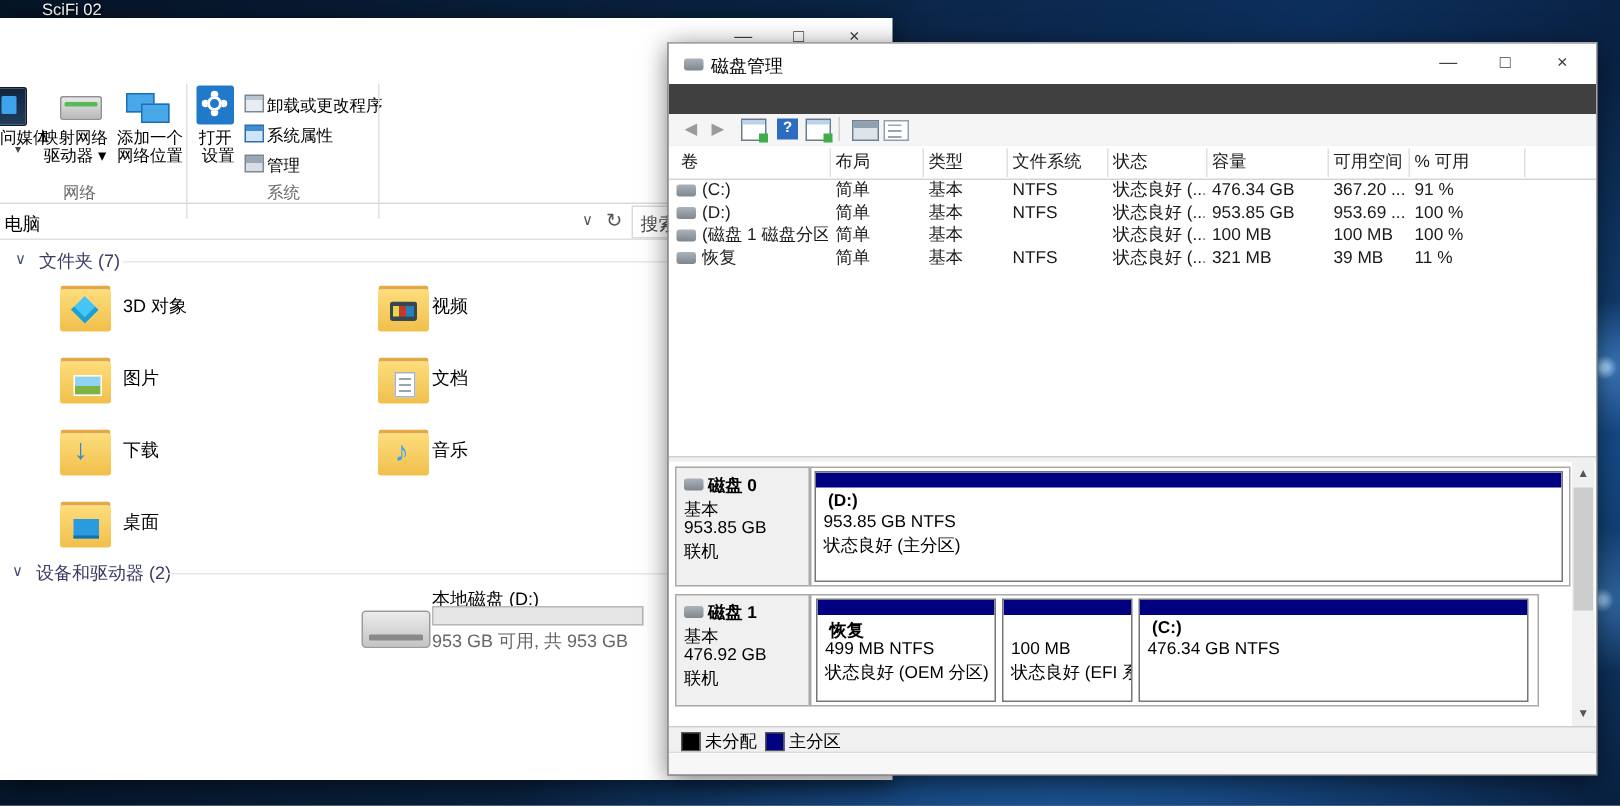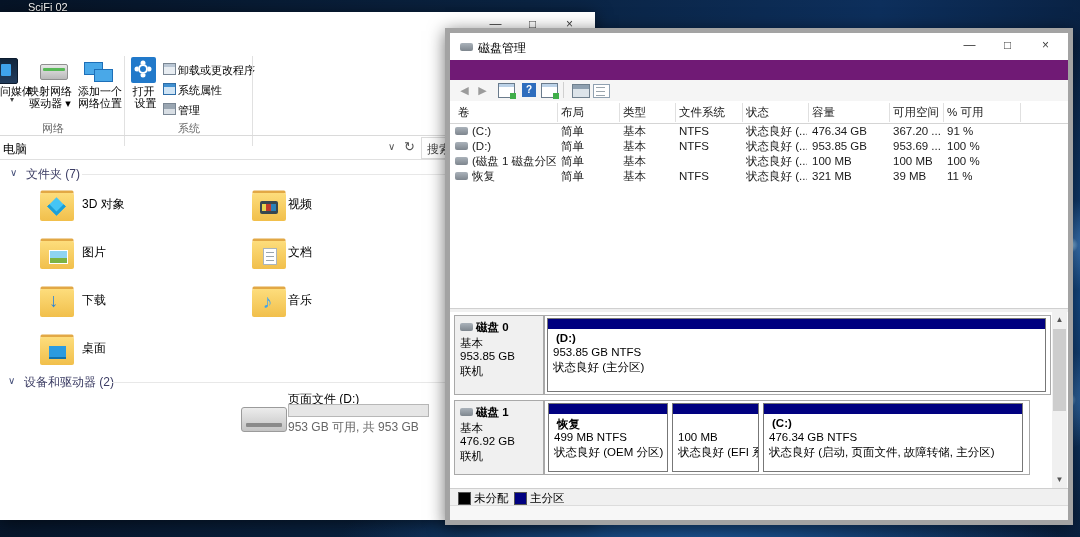--- a/index.html
+++ b/index.html
@@ -45,21 +45,21 @@
   .glyphmus{position:absolute;left:11px;top:2px;font-size:19px;color:#3fa3ec}
   .glyphdesk{position:absolute;left:9px;top:9px;width:17px;height:11px;background:#2b9be0;border-bottom:2px solid #1272ab}
   
   .hdd{background:linear-gradient(180deg,#ececec,#c4c4c4);border:1px solid #9b9b9b;border-radius:3px}
   .hdd i{position:absolute;left:4px;bottom:4px;right:4px;height:4px;background:#8a8a8a;border-radius:1px}
   .winflag{display:grid;grid-template-columns:7px 7px;grid-template-rows:6px 6px;gap:1px;transform:skewY(-6deg)}
   .winflag b{background:#29b6f6}
   .bar{background:#e6e6e6;border:1px solid #b7b7b7}
   .bar i{display:block;height:100%;background:#26a0da}
   
-  .dm-border{border:5px solid #a3a3a3;background:#701a75}
+  .dm-border{border:1px solid #a3a3a3;background:#404040}
   .menuitem{font-size:12px;color:#1a1a1a;padding:1px 4px}
   .tbtn{width:17px;height:16px;text-align:center}
   .tb-arrow{font-size:11px;color:#9b9b9b;line-height:16px}
   .tb-table{width:15px;height:13px;border:1px solid #6a7b8c;background:#fff;position:relative}
   .tb-table i{position:absolute;left:0;top:0;right:0;height:3px;background:#bcd2e8}
   .tb-table b{position:absolute;right:-2px;bottom:-2px;width:6px;height:6px;background:#3fae49}
   .tb-help{width:14px;height:14px;background:#2e6dbd;color:#fff;font-size:10px;font-weight:bold;text-align:center;line-height:14px}
   .tb-console{width:16px;height:12px;border:1px solid #70808e;background:linear-gradient(180deg,#8fa0b0 35%,#dde4ea 35%)}
   .tb-props{width:15px;height:12px;border:1px solid #8fa0b0;background:#fff;
      background-image:repeating-linear-gradient(#9aa5ad 0 1px,transparent 1px 4px);background-size:9px 10px;background-position:2px 2px;background-repeat:no-repeat}
@@ -204,21 +204,21 @@
 
   <div class="abs" style="left:8px;top:363px;font-size:10px;color:#46507a">∨</div>
   <div class="abs t12" style="left:24px;top:362px;color:#3b3c63">设备和驱动器 (2)</div>
   <div class="abs" style="left:112px;top:370px;width:476px;height:1px;background:#e8e8e8"></div>
 
 
   <div class="abs" style="left:241px;top:378px;width:220px;height:56px">
     <div class="hdd" style="position:absolute;left:0;top:17px;width:44px;height:23px">
         <i></i>
       </div>
-    <span class="t12" style="position:absolute;left:47px;top:1px">页面文件 (D:)</span>
+    <span class="t12" style="position:absolute;left:47px;top:1px">本地磁盘 (D:)</span>
     <div class="bar" style="position:absolute;left:47px;top:14px;width:139px;height:11px">
       <i style="width: 0%;"></i>
     </div>
     <span class="t12 gray" style="position:absolute;left:47px;top:29px;white-space:nowrap">953 GB 可用, 共 953 GB</span>
   </div>
 </div>
 
 <div class="win dm-border" style="left:445px;top:28px;width:618px;height:487px;z-index:20">
 
   <div class="abs" style="left:0;top:0;width:618px;height:27px;background:#fff">
@@ -354,21 +354,20 @@
       <div class="pbox" style="left:127px;width:85px">
         <div class="pbar" style="background: rgb(0, 0, 128);"></div>
         <span class="pl1"></span>
         <span class="pl2">100 MB</span>
         <span class="pl3">状态良好 (EFI 系统</span>
       </div>
       <div class="pbox" style="left:218px;width:258px">
         <div class="pbar" style="background: rgb(0, 0, 128);"></div>
         <span class="pl1">(C:)</span>
         <span class="pl2">476.34 GB NTFS</span>
-        <span class="pl3">状态良好 (启动, 页面文件, 故障转储, 主分区)</span>
       </div>
     </div>
 
     <div class="sb" style="position:absolute;left:602px;top:0;width:15px;height:176px">
       <div class="sbbtn" style="position:absolute;top:0">▲</div>
       <div class="sbthumb" style="position:absolute;top:17px;height:82px"></div>
       <div class="sbbtn" style="position:absolute;bottom:0">▼</div>
     </div>
   </div>
 

